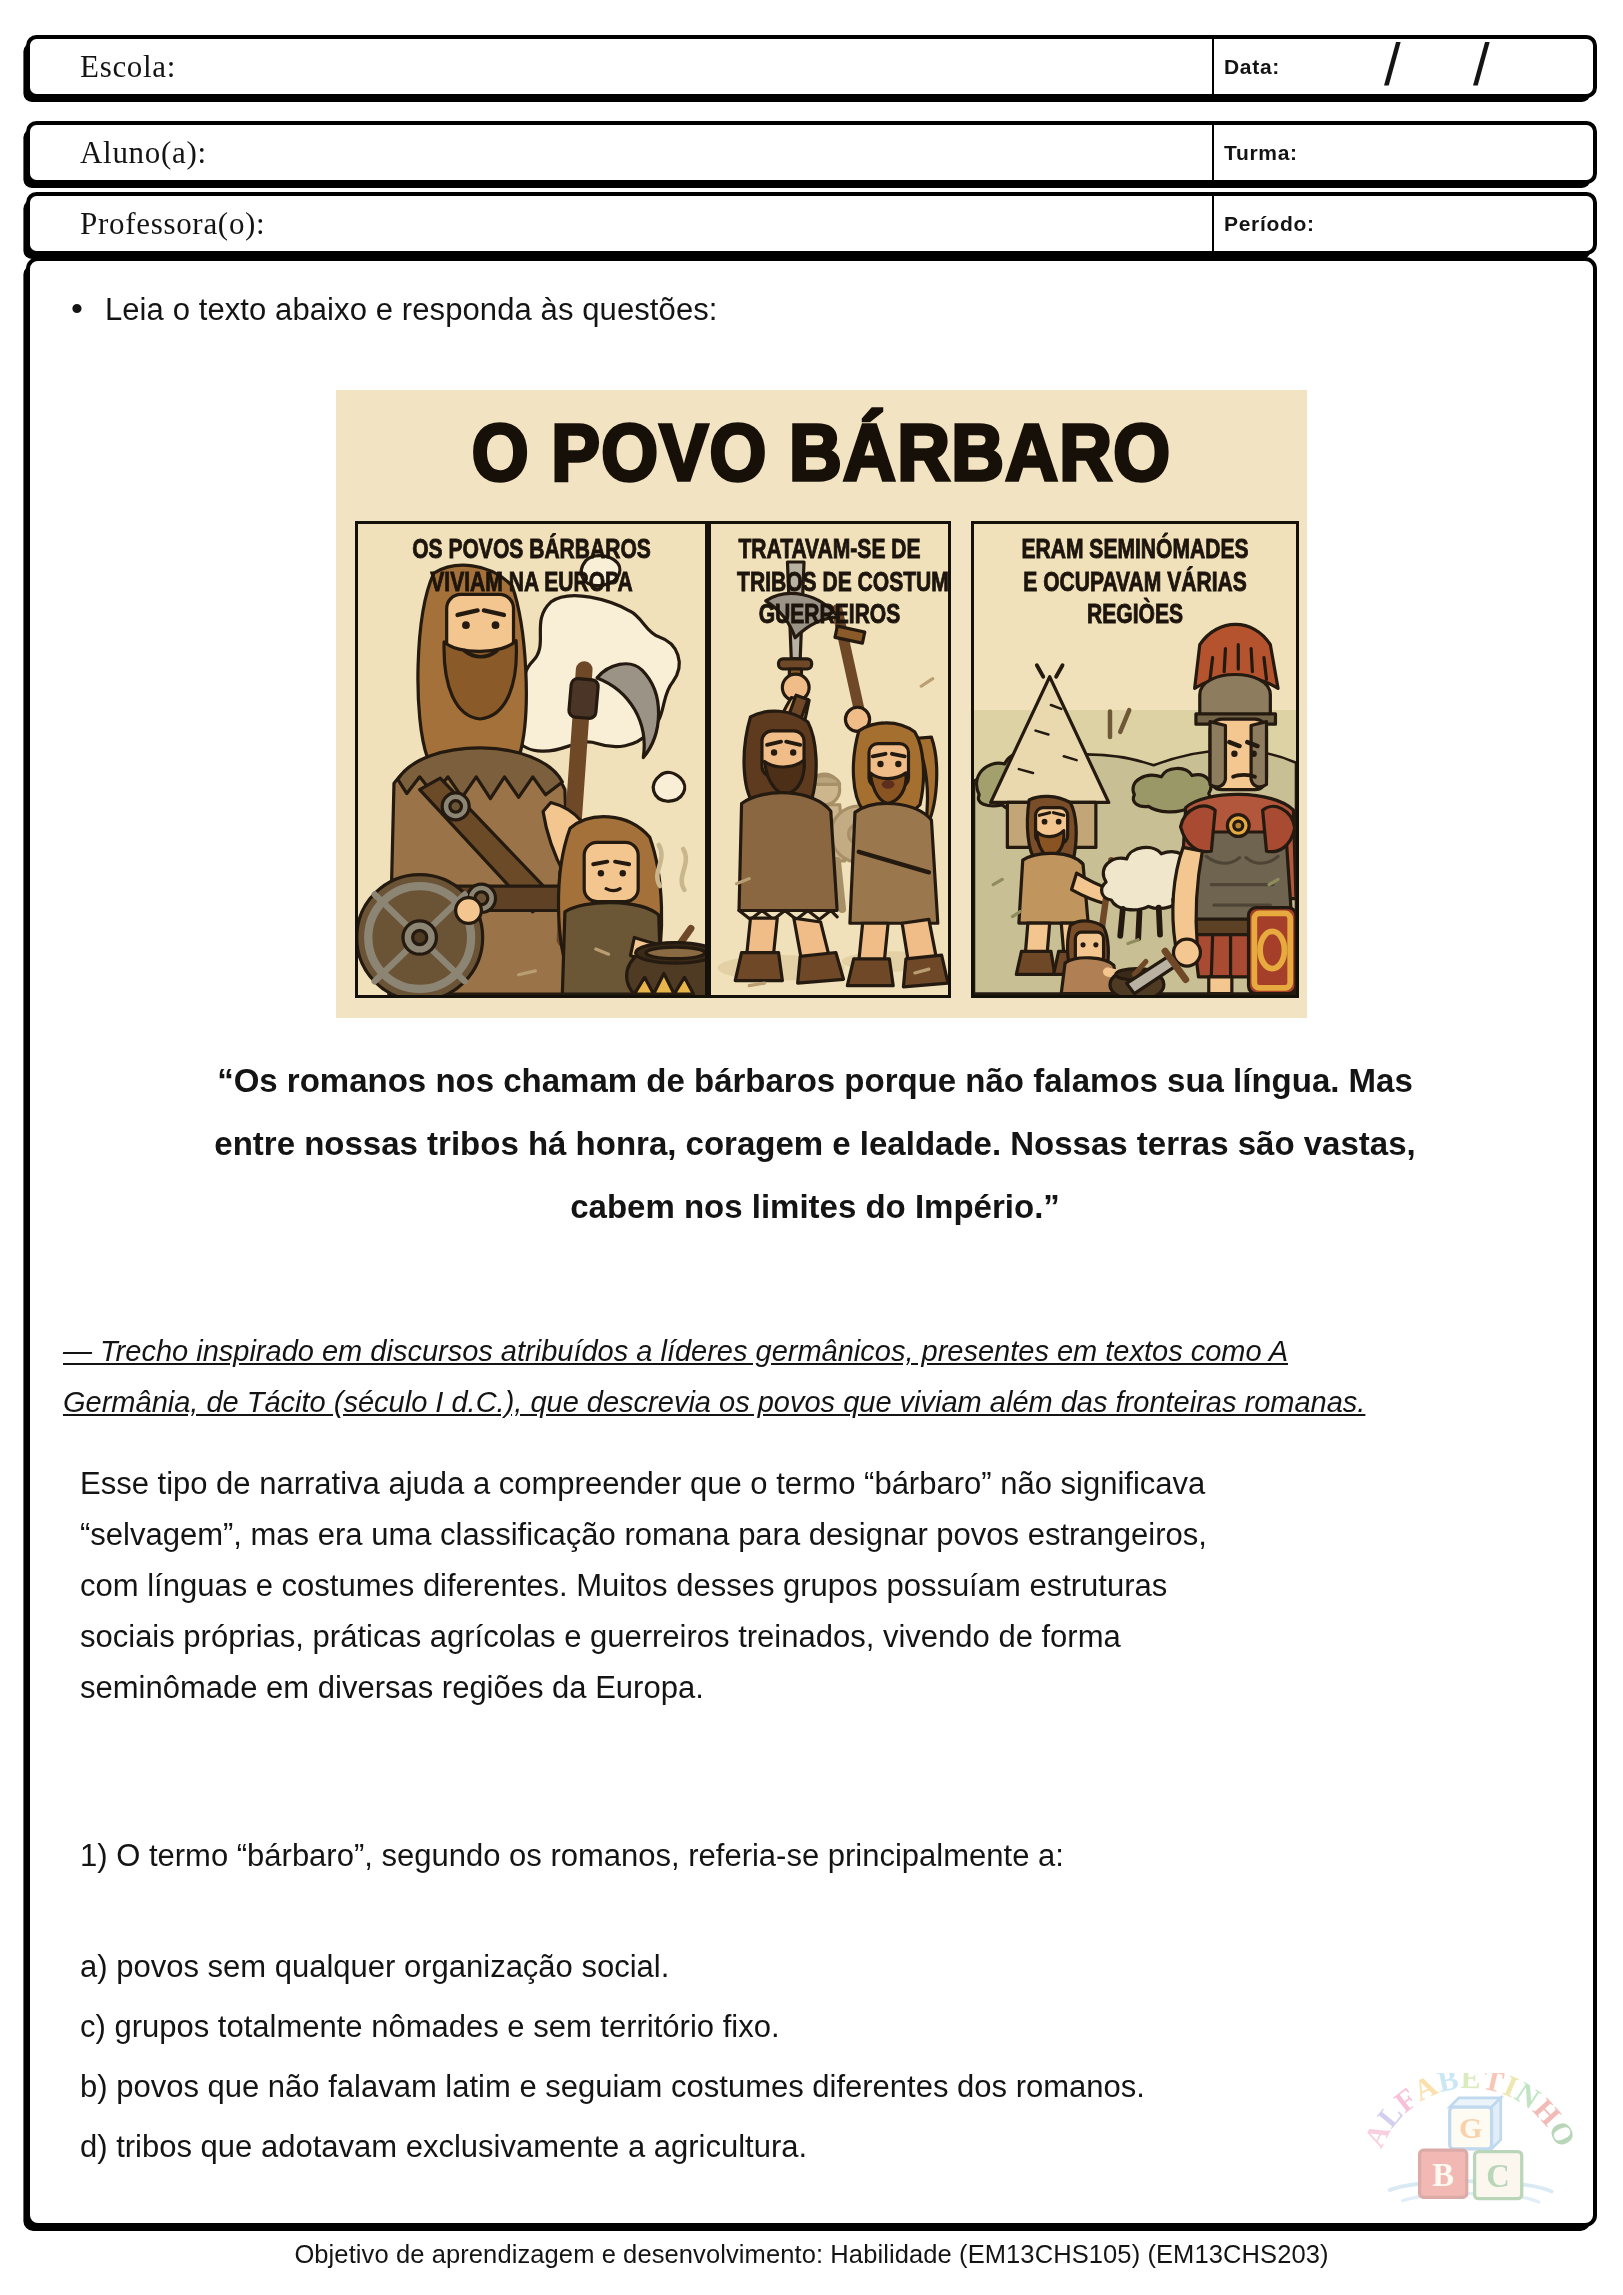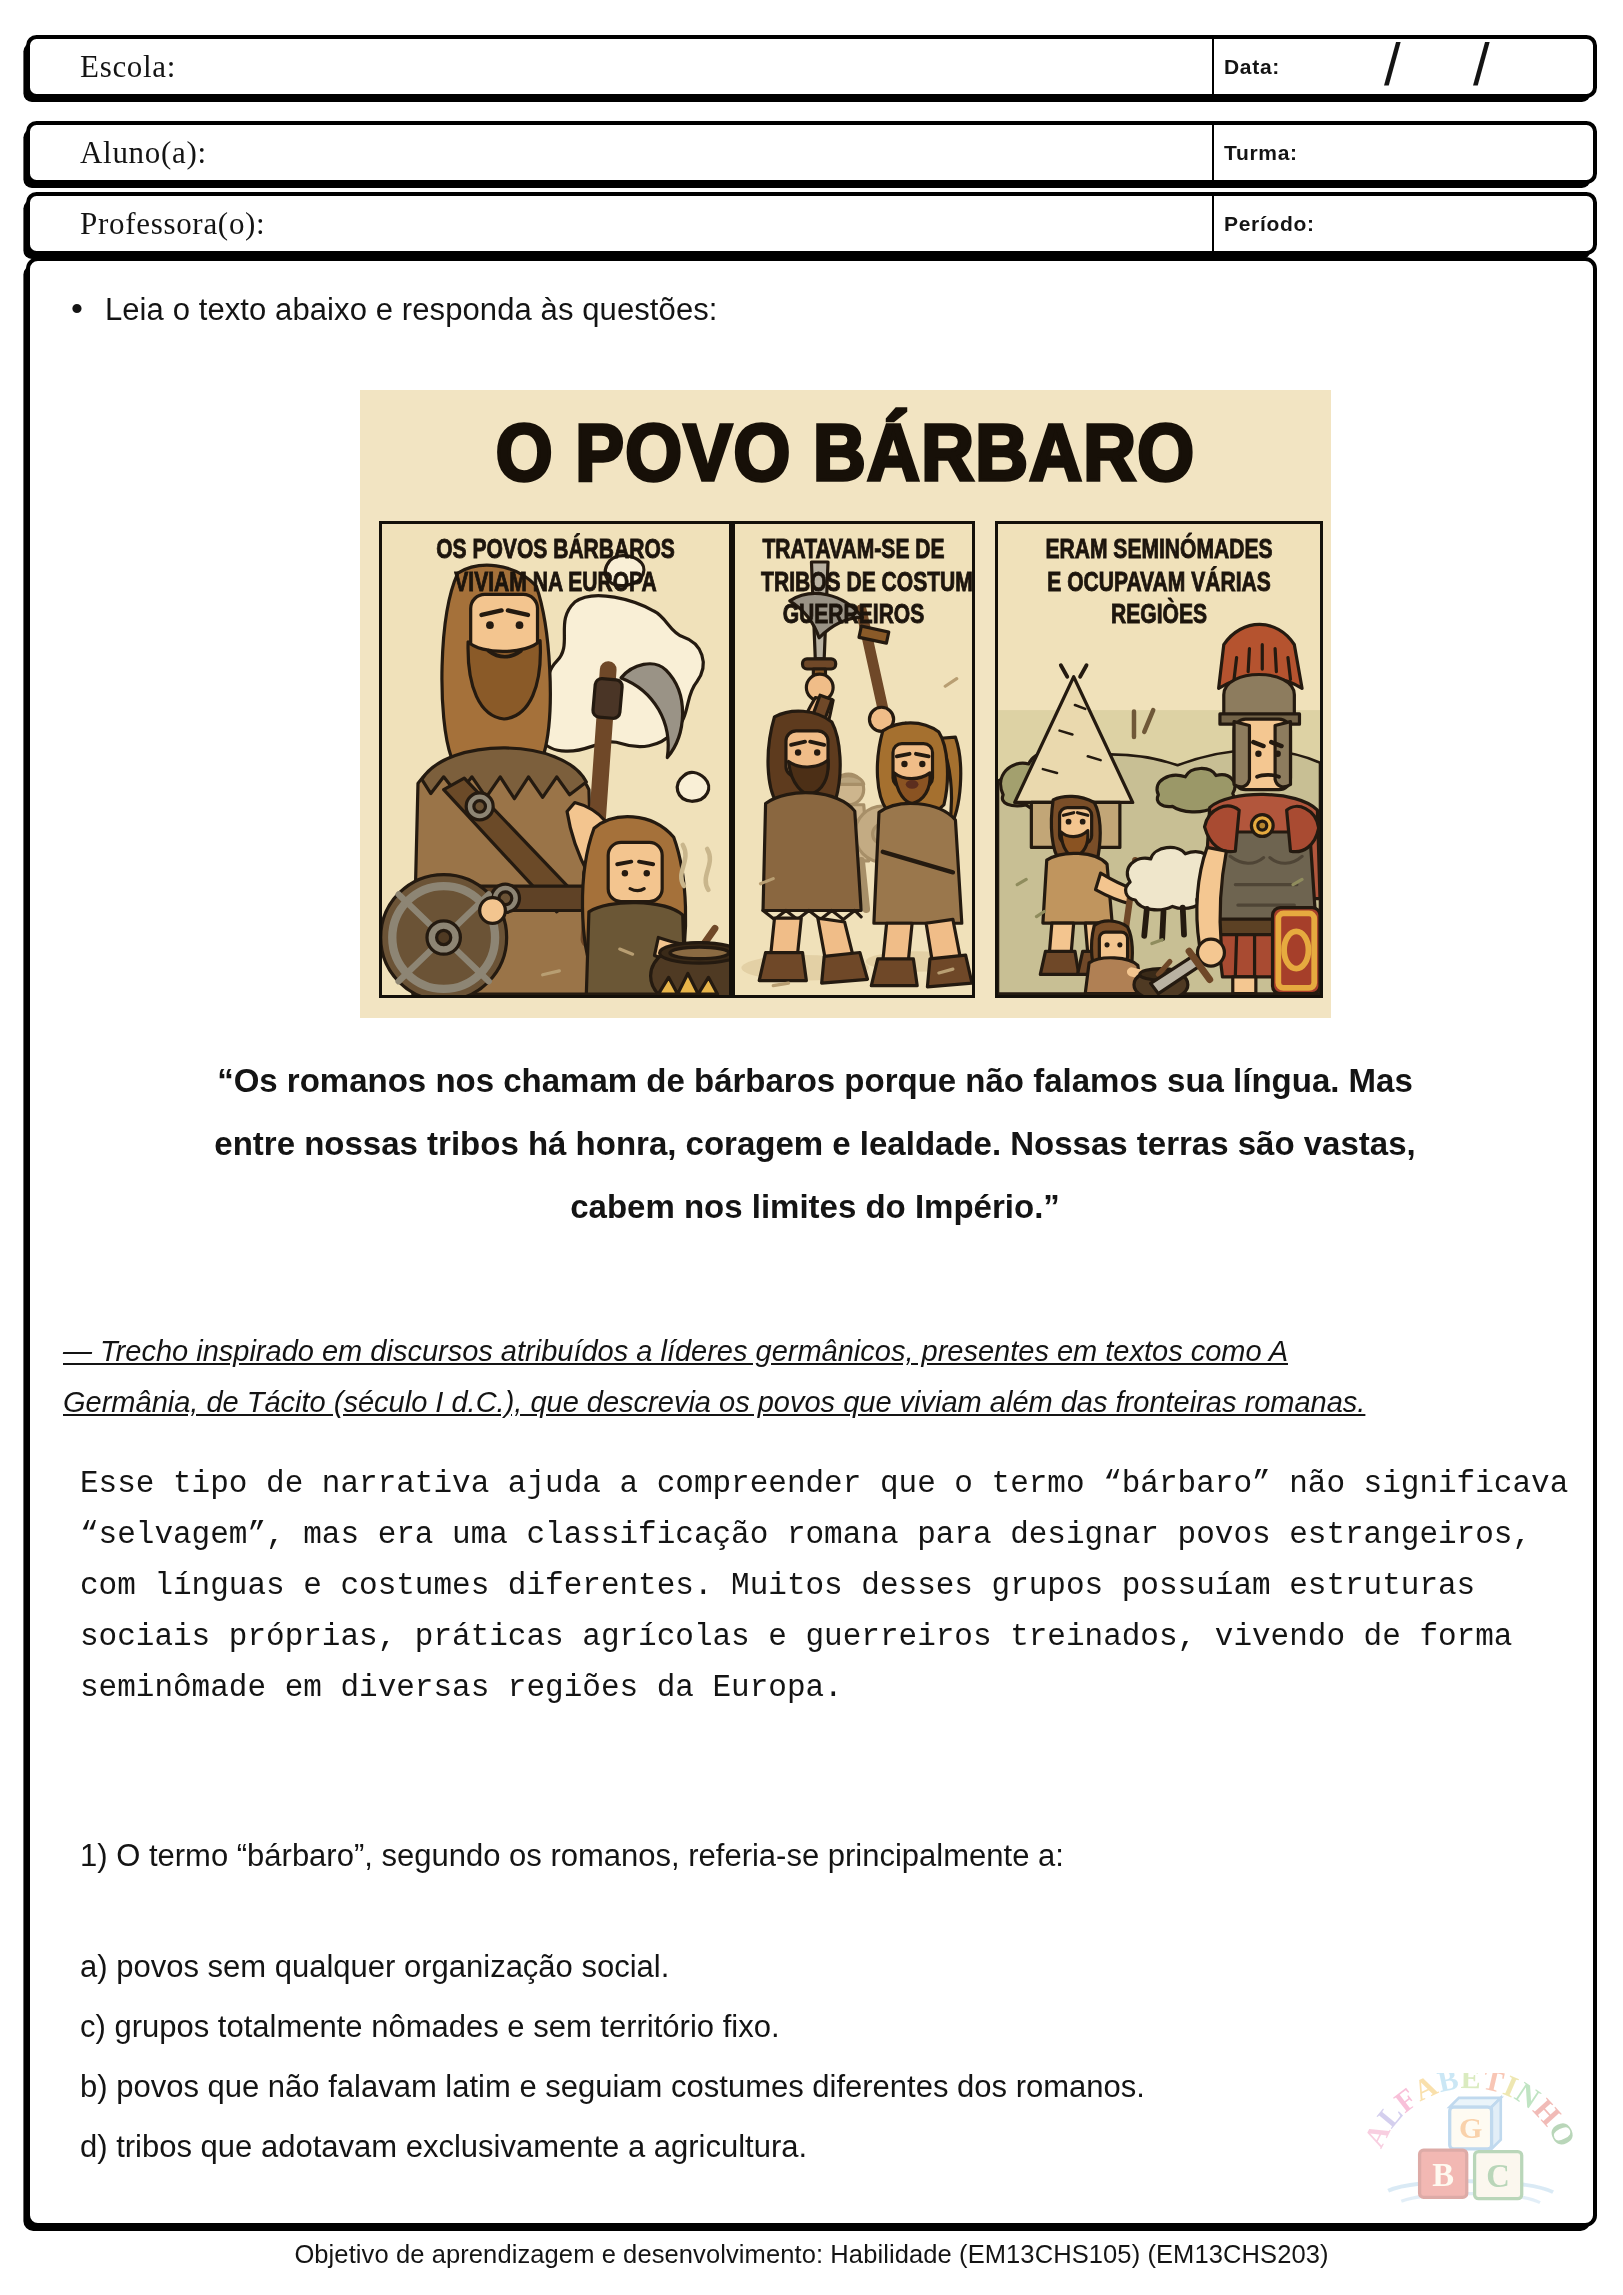--- a/index.html
+++ b/index.html
@@ -34,21 +34,20 @@
     box-shadow:-4.6px 5.9px 0 -2px #000;
   }
   .instruction { position:absolute; left:41px; top:27.5px; display:flex; align-items:baseline; gap:22px; }
   .instruction .bullet { font-size:34px; }
   .instruction .itext { font-size:31px; letter-spacing:0.1px; }
 
   
   .comic {
     position:absolute; left:306px; top:129px; width:971px; height:628px;
     background:#f2e4c2;
-    margin-left:24px;
   }
   .comic-title {
     position:absolute; top:19.6px; left:0; right:0; text-align:center;
     font-size:73px; font-weight:bold; color:#171008;
     -webkit-text-stroke:3.3px #171008; letter-spacing:1.3px;
     transform:scaleY(1.1);
   }
   .panels { position:absolute; left:19px; top:131px; width:944px; height:477px;padding-left:39px; }
   .panel { position:absolute; top:0; height:477px; border:3.9px solid #14100a; background:#f0e1ba; overflow:hidden; }
   .panel-1 { left:0; width:353px; }
@@ -60,21 +59,21 @@
     font-size:27px; line-height:1.2; font-weight:bold; color:#1d150d;
     -webkit-text-stroke:0.9px #1d150d; white-space:nowrap; transform:scaleX(.78);
   }
 
   
   .quote { position:absolute; left:33px; top:788px; width:1504px; text-align:center; }
   .quote .qline { font-size:33px; font-weight:bold; line-height:63px; white-space:nowrap; }
   .attribution { position:absolute; left:33px; top:1065px; width:1504px;text-decoration:underline; }
   .attribution .aline { font-size:29px; font-style:italic; line-height:51px; white-space:nowrap; }
   .paragraph { position:absolute; left:50px; top:1197px; width:1504px; }
-  .paragraph .pline { font-size:31px; line-height:51px; white-space:nowrap;font-family:Liberation Mono, monospace; }
+  .paragraph .pline { font-size:31px; line-height:51px; white-space:nowrap; }
   .question { position:absolute; left:50px; top:1577px; font-size:31px; }
   .options { position:absolute; left:50px; top:1676px; }
   .options .opt { font-size:31px; line-height:60px; white-space:nowrap; }
 
   
   .watermark { position:absolute; left:1332px; top:1812px; width:216px; height:144px; opacity:.42; }
 
   
   .footer {
     position:absolute; left:0; right:0; top:2240px; text-align:center;

